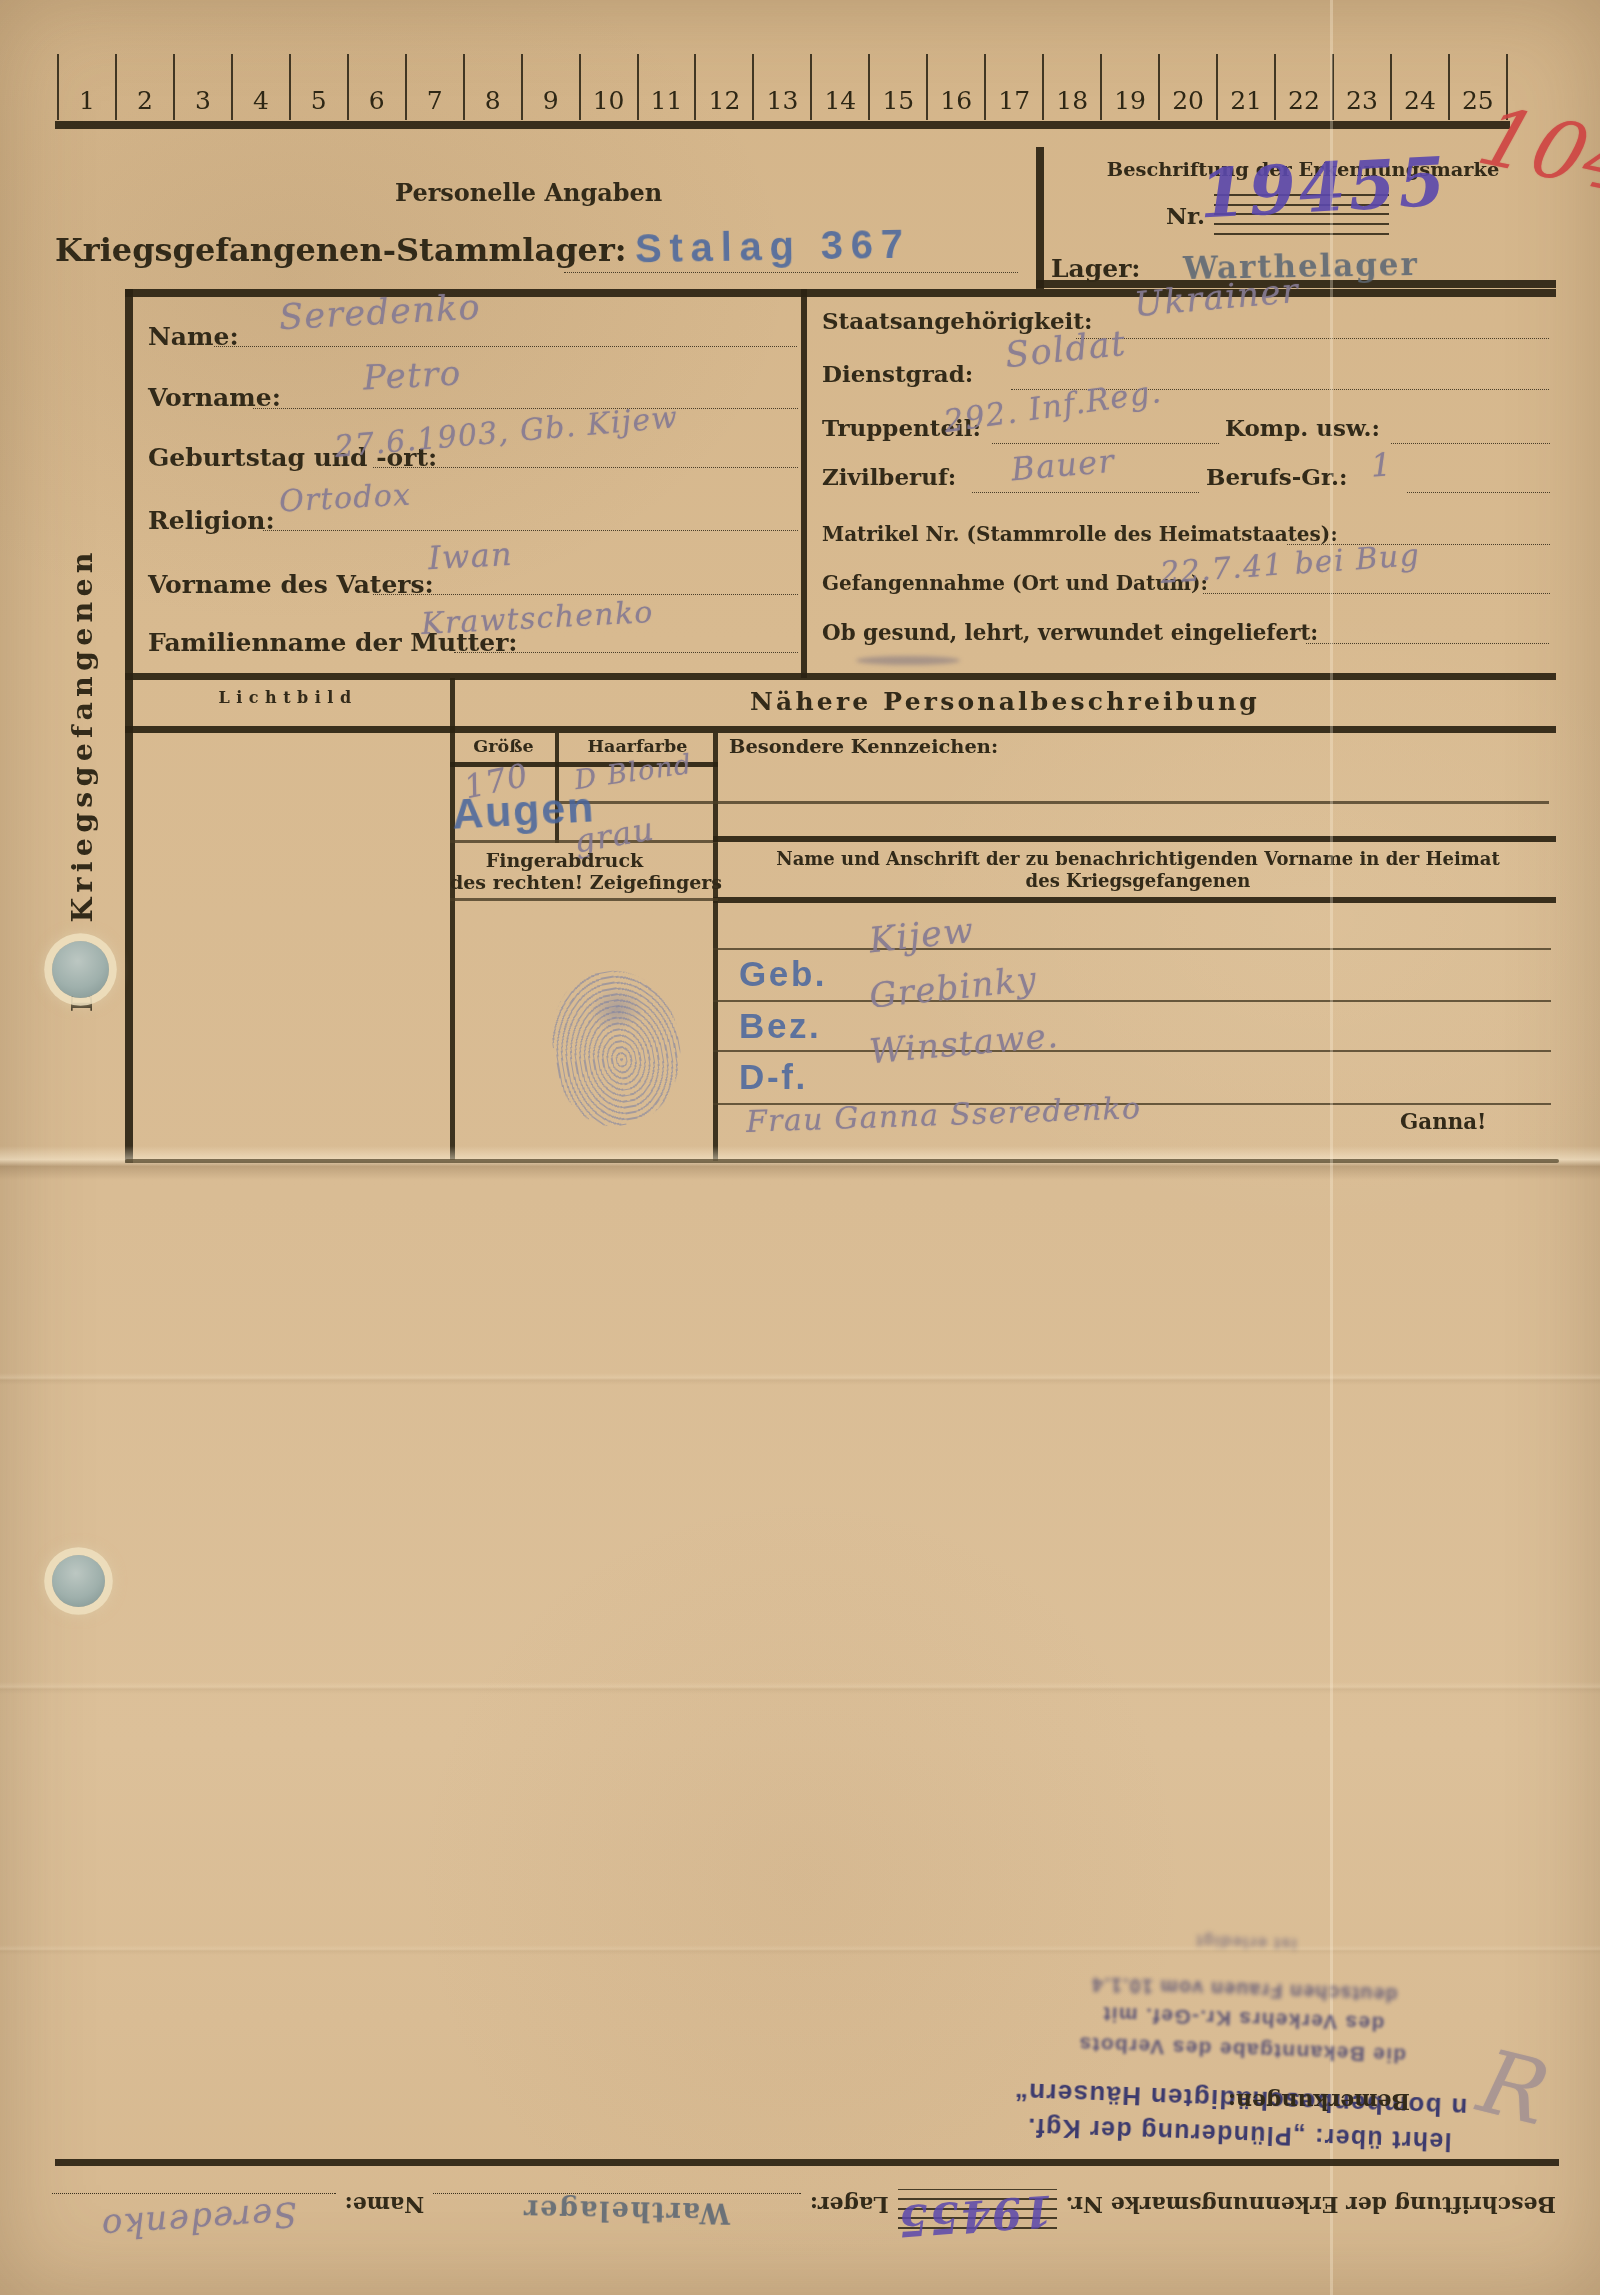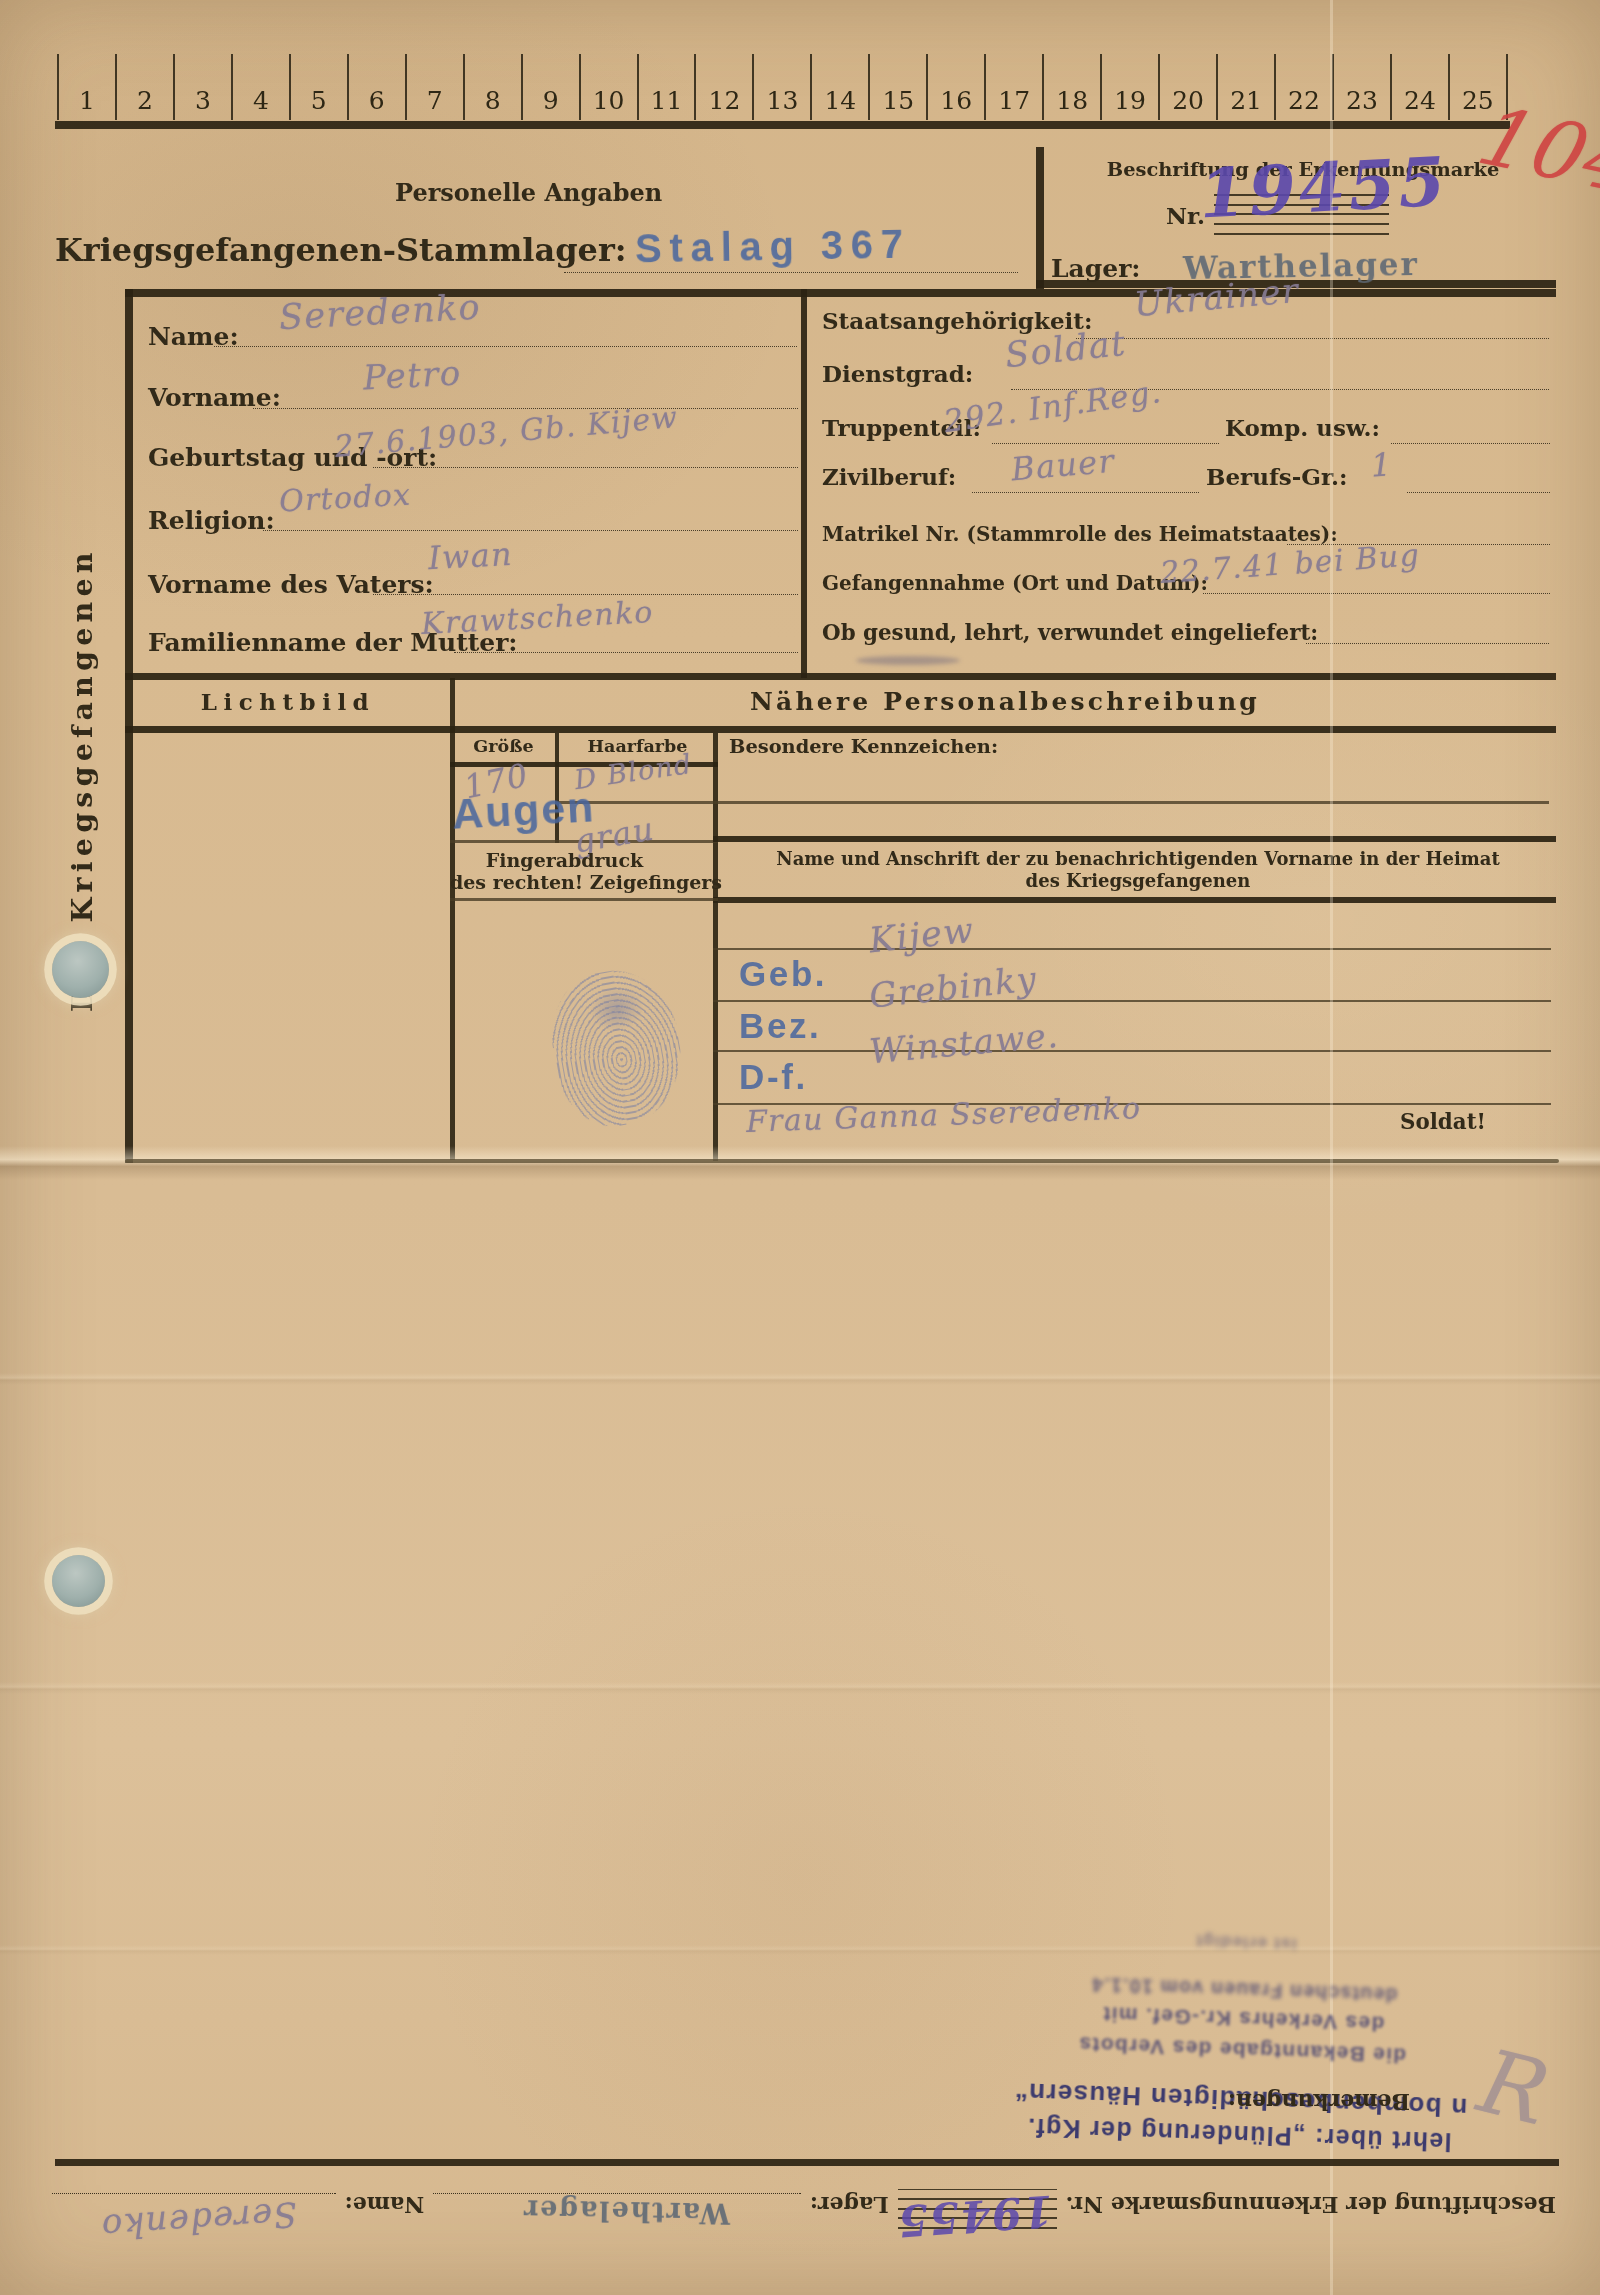--- a/index.html
+++ b/index.html
@@ -151,21 +151,21 @@
   <div class="vline" style="left:450px;top:678px;width:5.2px;height:482px;"></div>
   <div class="vline" style="left:555px;top:733px;width:3.9px;height:110px;"></div>
   <div class="vline" style="left:713px;top:733px;width:5.2px;height:428px;"></div>
   <div class="bar" style="left:450px;top:762px;width:268px;height:5.2px;"></div>
   <div class="thin" style="left:555px;top:801px;width:994px;height:2.6px;"></div>
   <div class="thin" style="left:450px;top:840px;width:268px;height:2.6px;"></div>
   <div class="bar" style="left:713px;top:836px;width:843px;height:5.8px;"></div>
   <div class="bar" style="left:713px;top:897px;width:843px;height:5.8px;"></div>
   <div class="thin" style="left:450px;top:898px;width:268px;height:3.2px;"></div>
 
-  <div class="lbl center" style="left:126px;top:688px;width:324px;font-size:23px;letter-spacing:6.5px;">Lichtbild</div>
+  <div class="lbl center" style="left:126px;top:688px;width:324px;font-size:16px;letter-spacing:6.5px;">Lichtbild</div>
   <div class="lbl center" style="left:454px;top:687px;width:1102px;font-size:25px;letter-spacing:3.2px;">Nähere Personalbeschreibung</div>
   <div class="lbl center" style="left:450px;top:736px;width:107px;font-size:17.5px;">Größe</div>
   <div class="lbl center" style="left:558px;top:736px;width:159px;font-size:17.5px;">Haarfarbe</div>
   <div class="lbl" style="left:729px;top:735px;font-size:19.4px;">Besondere Kennzeichen:</div>
 
   <div class="hw" style="left:464px;top:762px;font-size:32px;transform:rotate(-12deg);">170</div>
   <div class="hw" style="left:574px;top:756px;font-size:27px;transform:rotate(-8deg);">D Blond</div>
   <div class="stampB" style="left:452px;top:786px;font-size:43px;letter-spacing:1.9px;transform:rotate(-3deg);">Augen</div>
   <div class="hw" style="left:574px;top:816px;font-size:32px;transform:rotate(-10deg);">grau</div>
 
@@ -180,21 +180,21 @@
   <div class="thin" style="left:713px;top:1050px;width:838px;height:1.9px;"></div>
   <div class="thin" style="left:713px;top:1103px;width:838px;height:1.9px;"></div>
 
   <div class="stampB" style="left:739px;top:954px;font-size:35px;letter-spacing:2.6px;">Geb.</div>
   <div class="hw" style="left:869px;top:915px;font-size:35px;transform:rotate(-6deg);">Kijew</div>
   <div class="stampB" style="left:739px;top:1006px;font-size:35px;letter-spacing:2.6px;">Bez.</div>
   <div class="hw" style="left:869px;top:967px;font-size:34px;transform:rotate(-6deg);">Grebinky</div>
   <div class="stampB" style="left:739px;top:1057px;font-size:35px;letter-spacing:2.6px;">D-f.</div>
   <div class="hw" style="left:869px;top:1023px;font-size:34px;transform:rotate(-5deg);">Winstawe.</div>
   <div class="hw" style="left:746px;top:1097px;font-size:30px;transform:rotate(-2deg);">Frau Ganna Sseredenko</div>
-  <div class="lbl" style="left:1400px;top:1109px;font-size:21.4px;">Soldat!</div>
+  <div class="lbl" style="left:1400px;top:1109px;font-size:21.4px;">Ganna!</div>
 
   <div style="position:absolute;left:554px;top:971px;width:126px;height:154px;border-radius:48% 52% 55% 45%;
        transform:rotate(-10deg);opacity:.75;filter:blur(0.4px);
        background:
          radial-gradient(39px 32px at 55% 25%, rgba(80,100,165,.45), rgba(80,100,165,0) 70%),
          repeating-radial-gradient(ellipse 84px 110px at 52% 58%, rgba(85,105,170,.55) 0 1.3px, rgba(85,105,170,0) 1.3px 4.5px);"></div>
 
   <div class="crease" style="top:1146px;height:34px;"></div>
   <div style="position:absolute;left:125px;top:1159px;width:1434px;height:3.9px;background:#57492f;opacity:.75;border-radius:1.9px;"></div>
 

